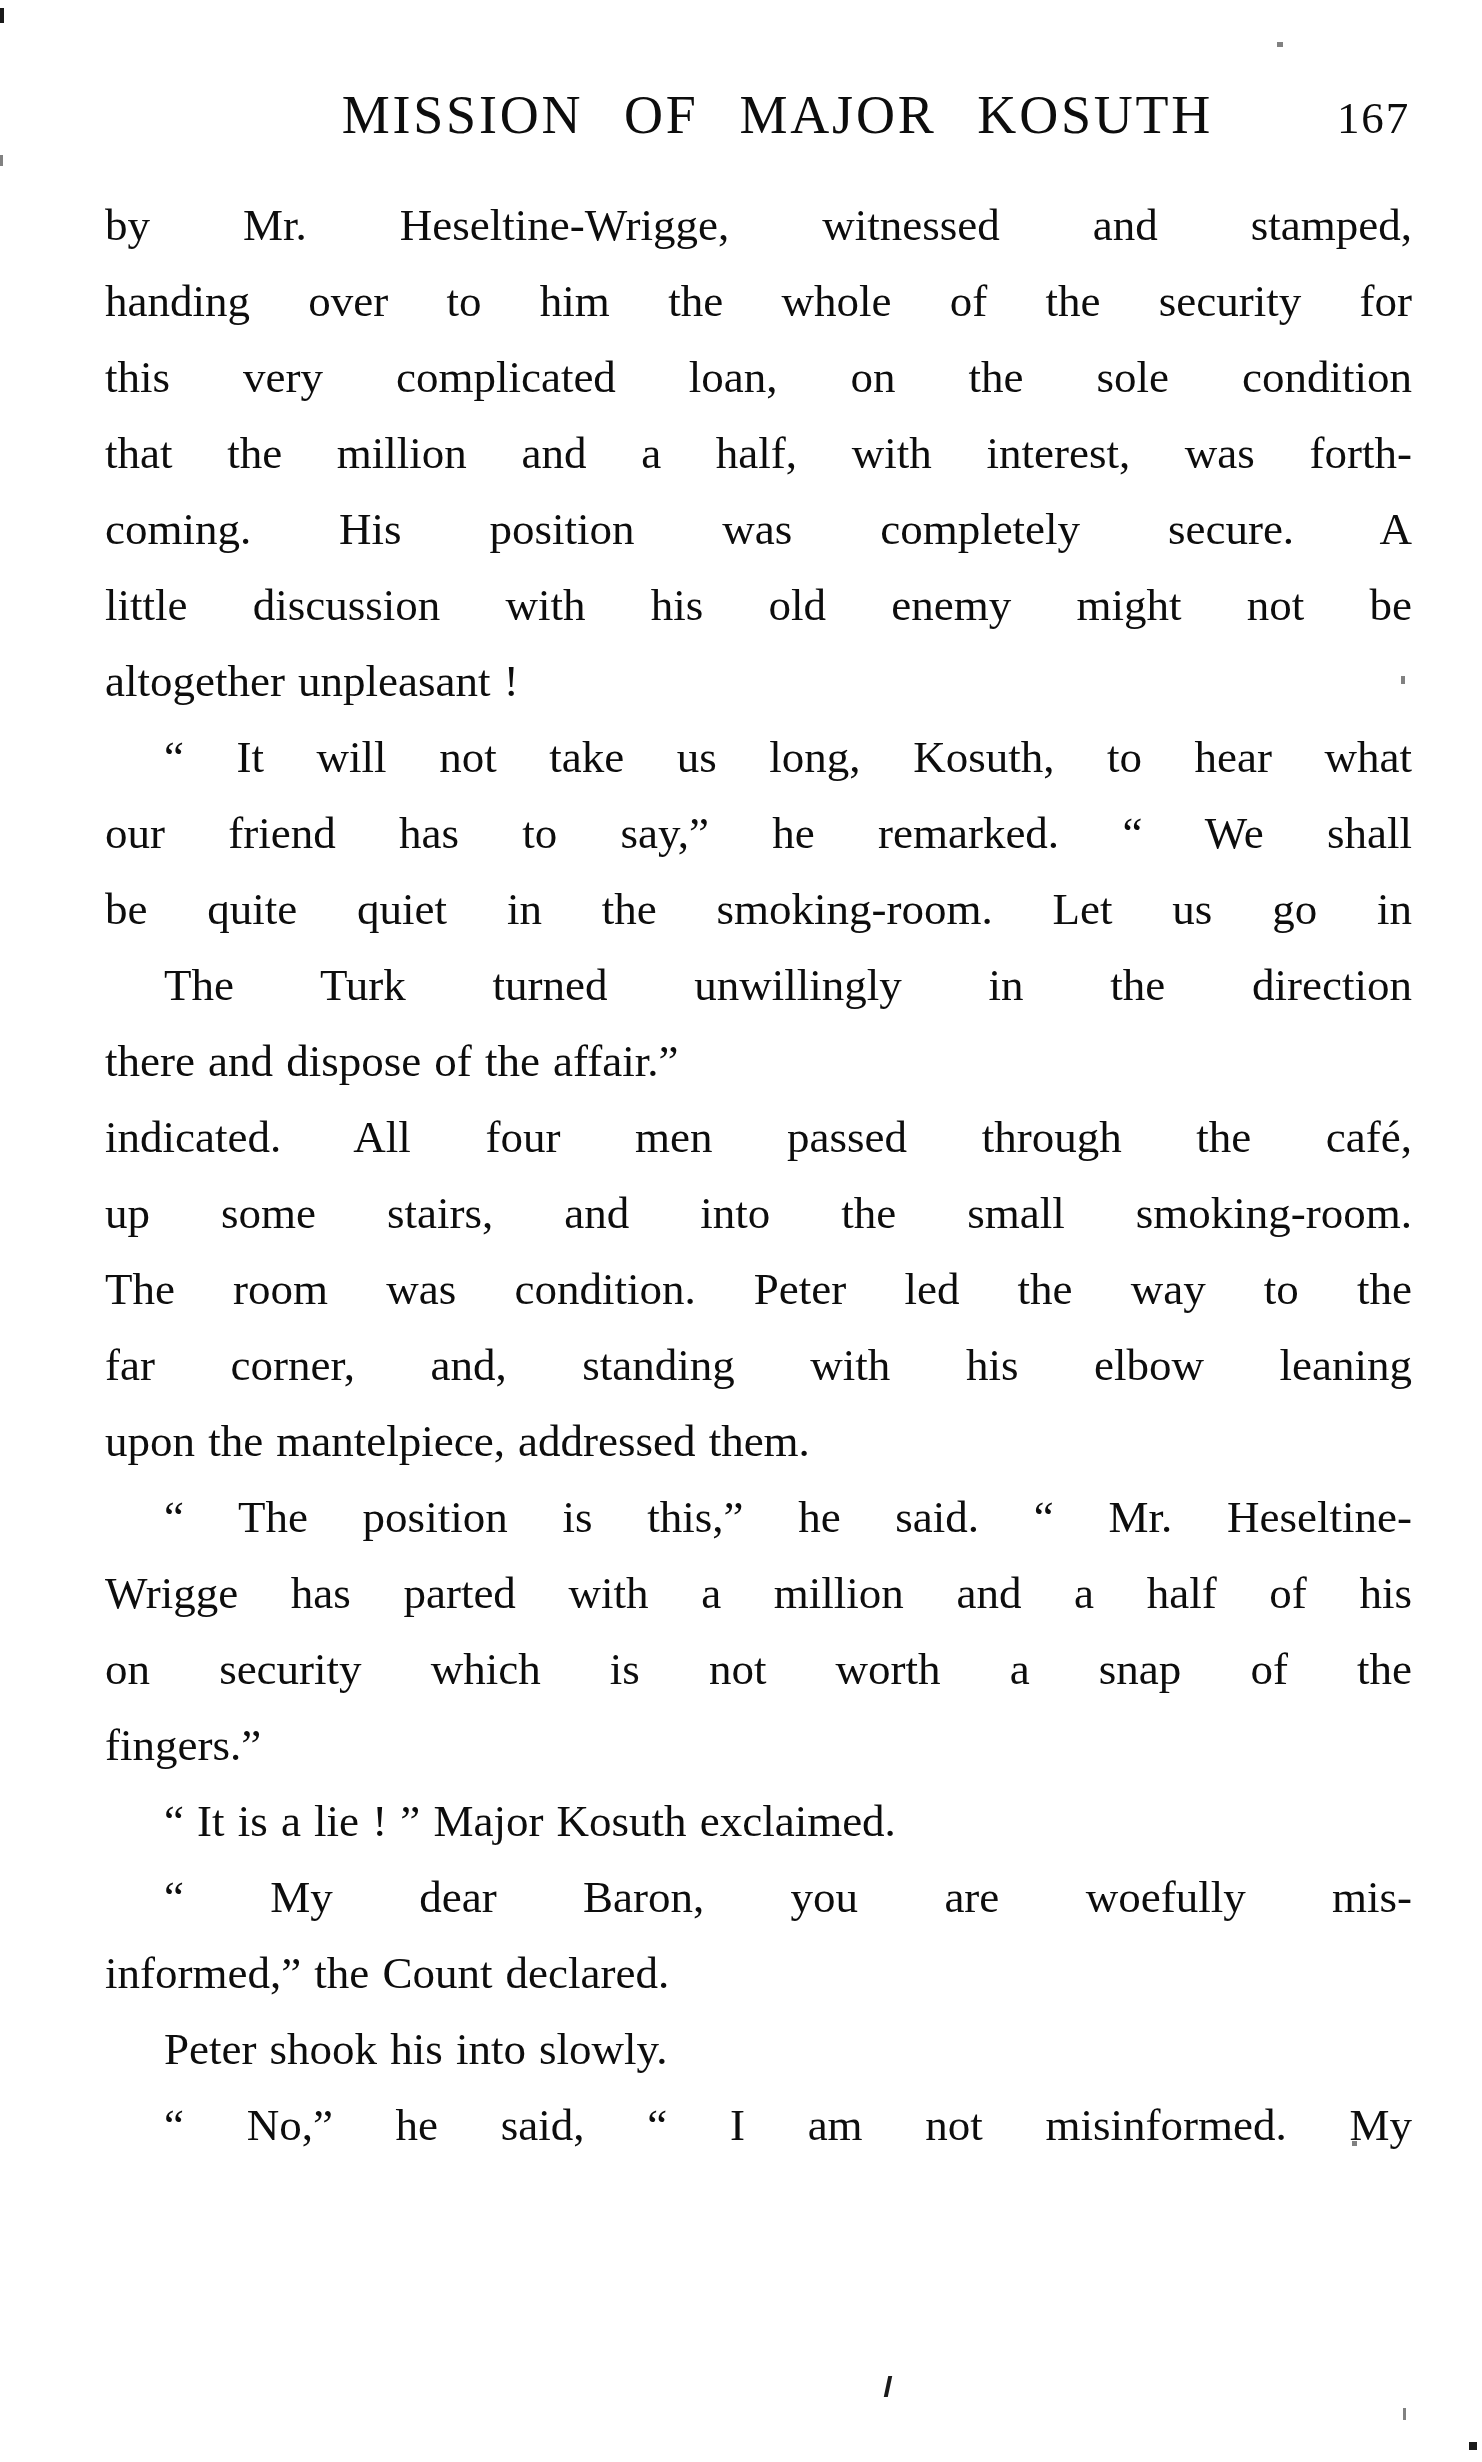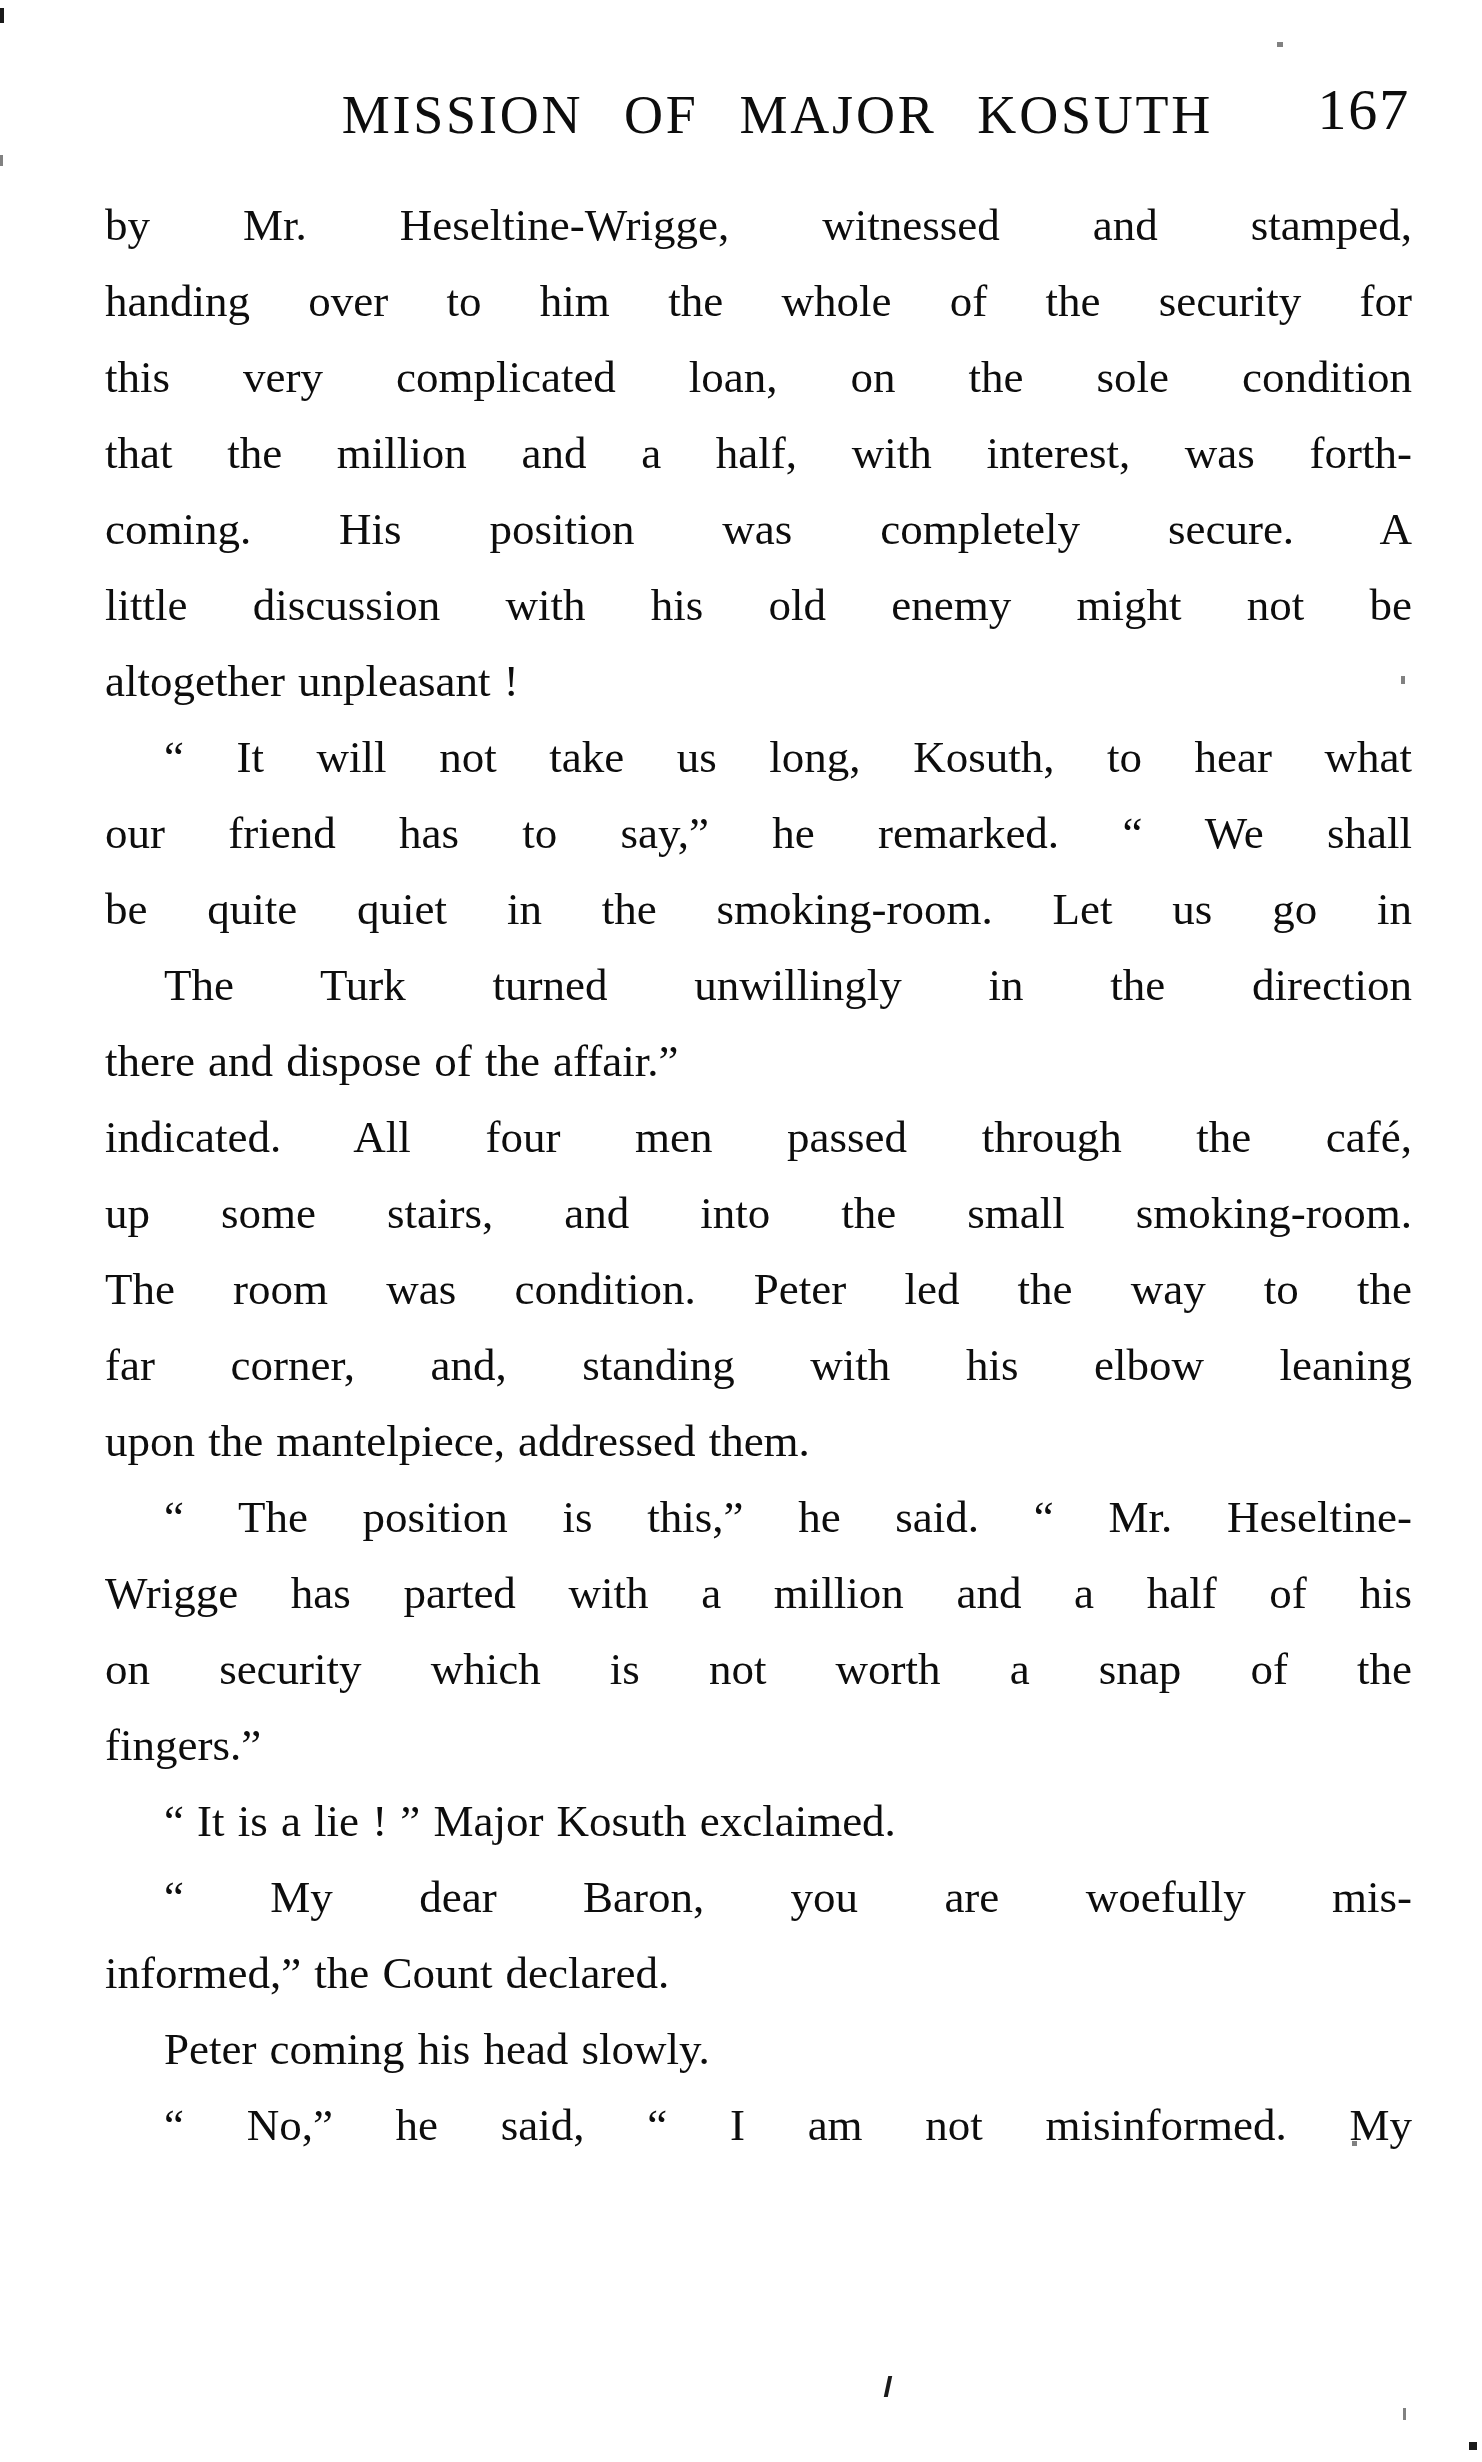--- a/index.html
+++ b/index.html
@@ -31,22 +31,22 @@
     font-size: 54px;
     line-height: 72px;
     letter-spacing: 2.8px;
     word-spacing: 24.5px;
     white-space: nowrap;
     font-weight: normal;
   }
   .page-number {
     position: absolute;
     right: 1.9px;
-    top: 0;
-    font-size: 58px;
+    top: 8px;
+    font-size: 45px;
     line-height: 62px;
     letter-spacing: 1.9px;
   }
   .text-block {
     position: absolute;
     left: 90px;
     top: 187px;
     width: 1322px;
     font-size: 45px;
   }
@@ -100,21 +100,21 @@
       <div class="line just">The room was condition. Peter led the way to the</div>
       <div class="line just">far corner, and, standing with his elbow leaning</div>
       <div class="line">upon the mantelpiece, addressed them.</div>
       <div class="line indent just">“ The position is this,” he said. “ Mr. Heseltine-</div>
       <div class="line just">Wrigge has parted with a million and a half of his</div>
       <div class="line just">on security which is not worth a snap of the</div>
       <div class="line">fingers.”</div>
       <div class="line indent">“ It is a lie ! ” Major Kosuth exclaimed.</div>
       <div class="line indent just">“ My dear Baron, you are woefully mis-</div>
       <div class="line">informed,” the Count declared.</div>
-      <div class="line indent">Peter coming his head slowly.</div>
+      <div class="line indent">Peter shook his into slowly.</div>
       <div class="line indent just">“ No,” he said, “ I am not misinformed. My</div>
     </main>
 
   <div class="speck" style="left:0; top:8; width:3.8px; height:15px; top:7.6px;"></div>
   <div class="speck faint" style="left:0px; top:155px; width:2.8px; height:11.3px;"></div>
   <div class="speck faint" style="left:1277px; top:42px; width:5.7px; height:4.7px;"></div>
   <div class="speck faint" style="left:1401px; top:676px; width:3.8px; height:7.6px;"></div>
   <div class="speck" style="left:886px; top:2376px; width:3.8px; height:21px; transform:skewX(-12deg);"></div>
   <div class="speck faint" style="left:1403px; top:2408px; width:2.8px; height:12.3px;"></div>
   <div class="speck" style="left:1469px; top:2442px; width:7.6px; height:7.6px;"></div>

